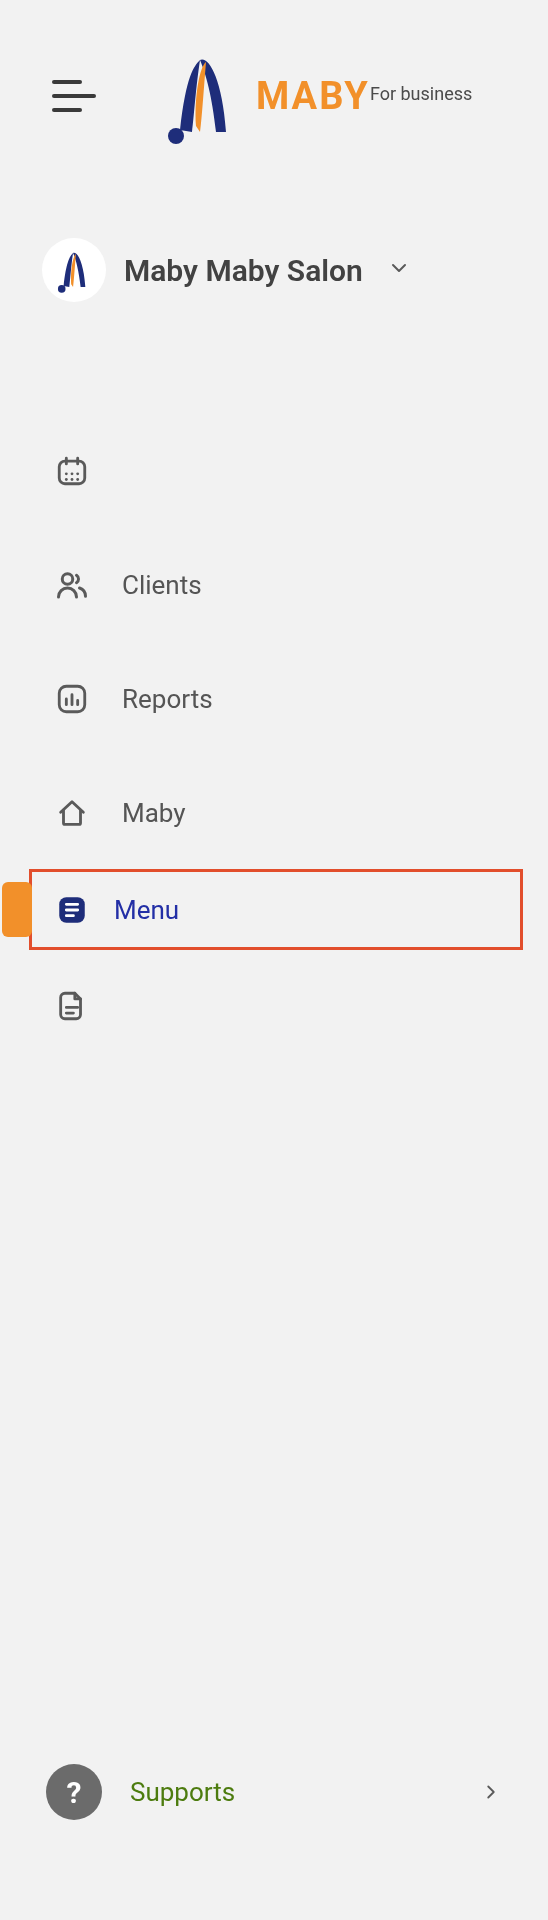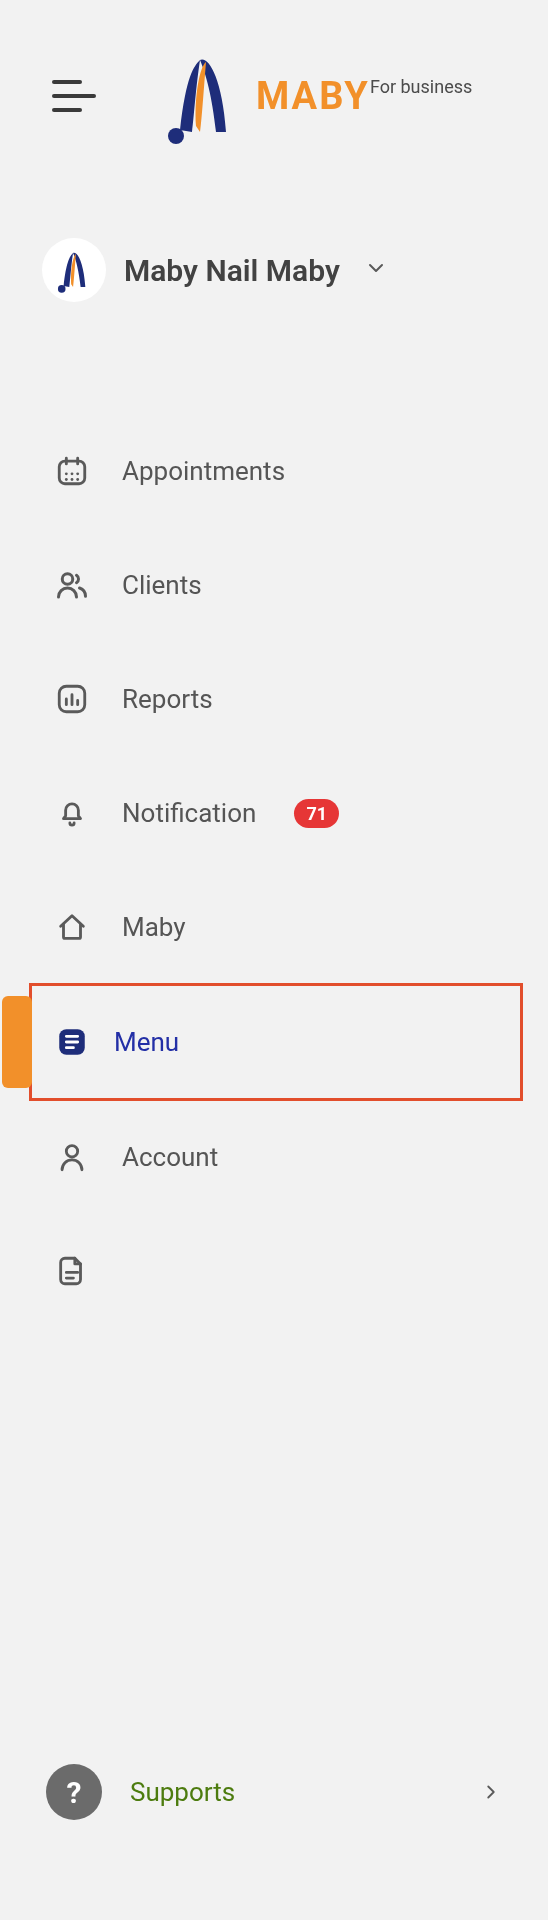--- a/index.html
+++ b/index.html
@@ -49,21 +49,21 @@
   }
   .logo-brand {
     font-size: 38px;
     font-weight: 700;
     letter-spacing: 2px;
     color: #f2902a;
   }
   .logo-sub {
     font-size: 18px;
     color: #4b4b4b;
-    margin-top: 1px;
+    margin-top: 8px;
   }
 
   
   .salon {
     display: flex;
     align-items: center;
     padding: 0 0 0 42px;
     margin-top: 92px;
     gap: 18px;
     cursor: pointer;
@@ -143,21 +143,21 @@
   .nav-item.active .label { color: #232fa6; }
   .nav-item.active .menu-icon-bg {
     fill: #1e2d7a;
   }
   .nav-item.highlight-box {
     outline: 3px solid #e24e2c;
     outline-offset: -2px;
     margin-left: 30px;
     margin-right: 26px;
     padding-left: 24px;
-    height: 116px;
+    height: 79px;
     gap: 24px;
   }
 
   
   .supports {
     position: absolute;
     left: 46px;
     right: 46px;
     bottom: 100px;
     display: flex;
@@ -215,21 +215,21 @@
 
 <div class="salon">
   <div class="salon-avatar">
     <svg viewBox="0 0 72 100">
       <circle cx="10" cy="90" r="8" fill="#1e2d7a"></circle>
       <path d="M14 84 C20 30, 28 20, 34 14 C30 40, 28 70, 26 86 Z" fill="#1e2d7a"></path>
       <path d="M34 14 C42 10, 56 30, 60 86 L50 86 C46 50, 40 28, 34 14 Z" fill="#1e2d7a"></path>
       <path d="M30 80 C28 50, 34 20, 40 16 C38 40, 36 70, 34 86 Z" fill="#f2902a"></path>
     </svg>
   </div>
-  <span class="salon-name">Maby Nail Maby</span>
+  <span class="salon-name">Maby Maby Salon</span>
   <span class="salon-chevron">
     <svg width="24" height="24" viewBox="0 0 24 24">
         <path class="ic-stroke" d="M6 9l6 6 6-6"></path>
       </svg>
   </span>
 </div>
 
 <nav class="nav">
 
   <div class="nav-item">
@@ -238,21 +238,20 @@
         <rect class="ic-stroke" x="3" y="5" width="18" height="16" rx="4"></rect>
         <path class="ic-stroke" d="M8 3v4M16 3v4"></path>
         <circle cx="8" cy="14" r="1" fill="#5a5a5a"></circle>
           <circle cx="12" cy="14" r="1" fill="#5a5a5a"></circle>
           <circle cx="16" cy="14" r="1" fill="#5a5a5a"></circle>
         <circle cx="8" cy="18" r="1" fill="#5a5a5a"></circle>
           <circle cx="12" cy="18" r="1" fill="#5a5a5a"></circle>
           <circle cx="16" cy="18" r="1" fill="#5a5a5a"></circle>
       </svg>
     </span>
-    <span class="label">Appointments</span>
   </div>
 
   <div class="nav-item">
     <span class="icon-box">
       <svg width="36" height="36" viewBox="0 0 24 24">
         <circle class="ic-stroke" cx="9" cy="8" r="3.5"></circle>
         <path class="ic-stroke" d="M3 20c0-3.3 2.7-6 6-6s6 2.7 6 6"></path>
         <path class="ic-stroke" d="M15 5.5a3 3 0 0 1 0 5"></path>
         <path class="ic-stroke" d="M17 14c2.3.8 4 2.8 4 5.5"></path>
       </svg>
@@ -263,30 +262,20 @@
   <div class="nav-item">
     <span class="icon-box">
       <svg width="34" height="34" viewBox="0 0 24 24">
         <rect class="ic-stroke" x="3" y="3" width="18" height="18" rx="5"></rect>
         <path class="ic-stroke" d="M8 16v-4M12 16v-7M16 16v-3"></path>
       </svg>
     </span>
     <span class="label">Reports</span>
   </div>
 
-  <div class="nav-item">
-    <span class="icon-box">
-      <svg width="34" height="34" viewBox="0 0 24 24">
-        <path class="ic-stroke" d="M18 16H6l1.5-2V10a4.5 4.5 0 1 1 9 0v4L18 16z"></path>
-        <path class="ic-stroke" d="M10.5 19a1.5 1.5 0 0 0 3 0"></path>
-      </svg>
-    </span>
-    <span class="label">Notification</span>
-    <span class="badge">71</span>
-  </div>
 
   <div class="nav-item">
     <span class="icon-box">
       <svg width="34" height="34" viewBox="0 0 24 24">
         <path class="ic-stroke" d="M4 11.5 12 4l8 7.5"></path>
         <path class="ic-stroke" d="M6 10v9a1 1 0 0 0 1 1h10a1 1 0 0 0 1-1v-9"></path>
       </svg>
     </span>
     <span class="label">Maby</span>
   </div>
@@ -294,29 +283,20 @@
   <div class="nav-item active highlight-box">
     <span class="icon-box">
       <svg width="34" height="34" viewBox="0 0 24 24">
         <rect class="menu-icon-bg" x="3" y="3" width="18" height="18" rx="5" fill="#1e2d7a"></rect>
         <path d="M8 8h8M8 12h8M8 16h5" stroke="#fff" stroke-width="2" stroke-linecap="round"></path>
       </svg>
     </span>
     <span class="label">Menu</span>
   </div>
 
-  <div class="nav-item">
-    <span class="icon-box">
-      <svg width="34" height="34" viewBox="0 0 24 24">
-        <circle class="ic-stroke" cx="12" cy="8" r="4"></circle>
-        <path class="ic-stroke" d="M5 21c0-3.9 3.1-7 7-7s7 3.1 7 7"></path>
-      </svg>
-    </span>
-    <span class="label">Account</span>
-  </div>
 
   <div class="nav-item">
     <span class="icon-box">
       <svg width="34" height="34" viewBox="0 0 24 24">
         <path class="ic-stroke" d="M7 3h7l4 4v11a3 3 0 0 1-3 3H7a3 3 0 0 1-3-3V6a3 3 0 0 1 3-3z"></path>
         <path class="ic-stroke" d="M14 3v4h4"></path>
         <path class="ic-stroke" d="M8 13h8M8 17h5"></path>
       </svg>
     </span>
   </div>

